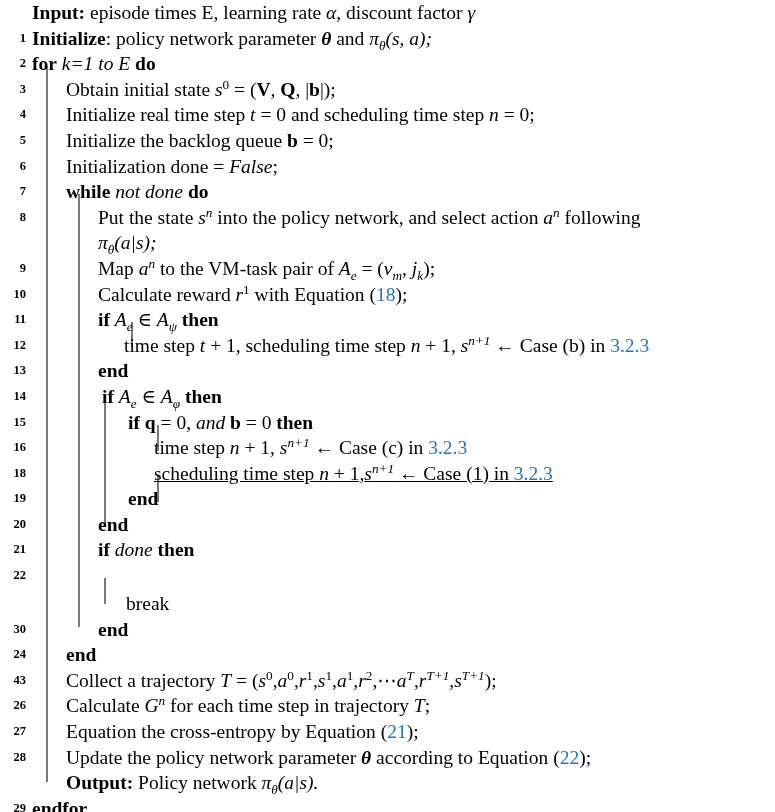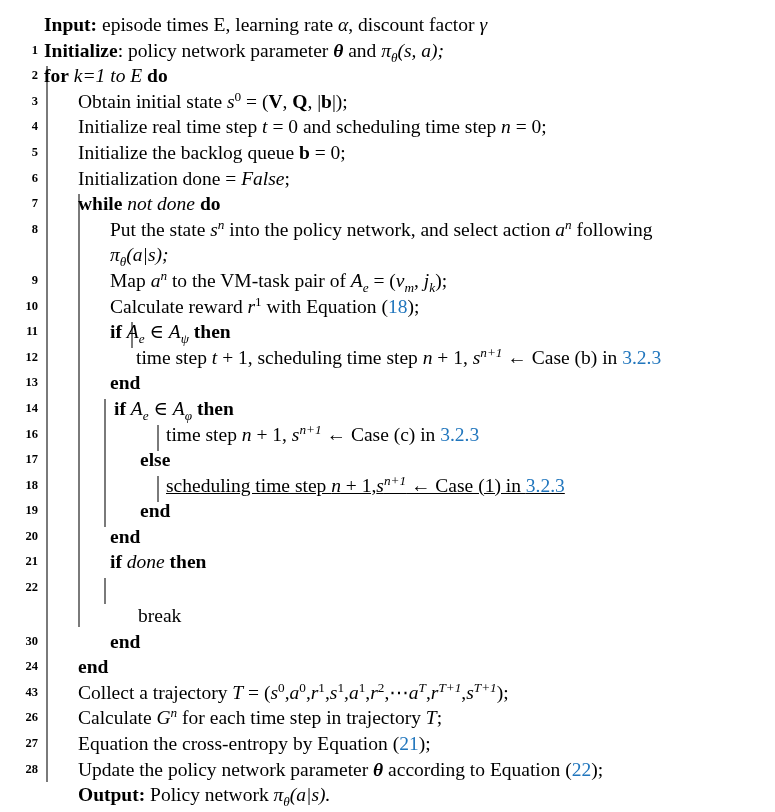--- a/index.html
+++ b/index.html
@@ -13,21 +13,21 @@
     font-family: "Liberation Serif", "DejaVu Serif", serif;
     color: #000000;
     overflow: hidden;
   }
 
   #algorithm {
     position: relative;
     width: 775px;
     height: 572px;
     box-sizing: border-box;
-    padding: 12px;
+    padding: 0;
   }
 
   .alg-line {
     position: relative;
     display: flex;
     align-items: flex-start;
     min-height: 25.6px;
     line-height: 25.6px;
   }
 
@@ -195,30 +195,30 @@
   <div class="alg-line">
     <span class="lineno">13</span>
     <span class="body ind2"><b>end</b></span>
   </div>
 
   <div class="alg-line">
     <span class="lineno">14</span>
     <span class="body" style="padding-left:76px;"><b>if</b> <i class="mathit">A</i><sub class="mathit">e</sub><span> ∈ </span><i class="mathit">A</i><sub class="mathit">φ</sub> <b>then</b></span>
   </div>
 
+  <div class="alg-line">
+    <span class="lineno">15</span>
+    <span class="body" style="padding-left:102px;"><b>if</b> <span class="mathbf">q</span><span> = 0, </span><i>and</i> <span class="mathbf">b</span><span> = 0 </span><b>then</b></span>
+  </div>
 
   <div class="alg-line">
     <span class="lineno">16</span>
     <span class="body" style="padding-left:128px;"><span>time step </span><i class="mathit">n</i><span> + 1, </span><i class="mathit">s</i><sup class="mathit">n+1</sup><span> ← Case (c) in </span><a class="ref">3.2.3</a></span>
   </div>
 
-  <div class="alg-line">
-    <span class="lineno">17</span>
-    <span class="body" style="padding-left:102px;"><b>else</b></span>
-  </div>
 
   <div class="alg-line">
     <span class="lineno">18</span>
     <span class="body" style="padding-left:128px;text-decoration:underline;"><span>scheduling time step </span><i class="mathit">n</i><span> + 1,</span><i class="mathit">s</i><sup class="mathit">n+1</sup><span> ← Case (1) in </span><a class="ref">3.2.3</a></span>
   </div>
 
   <div class="alg-line">
     <span class="lineno">19</span>
     <span class="body" style="padding-left:102px;"><b>end</b></span>
   </div>

